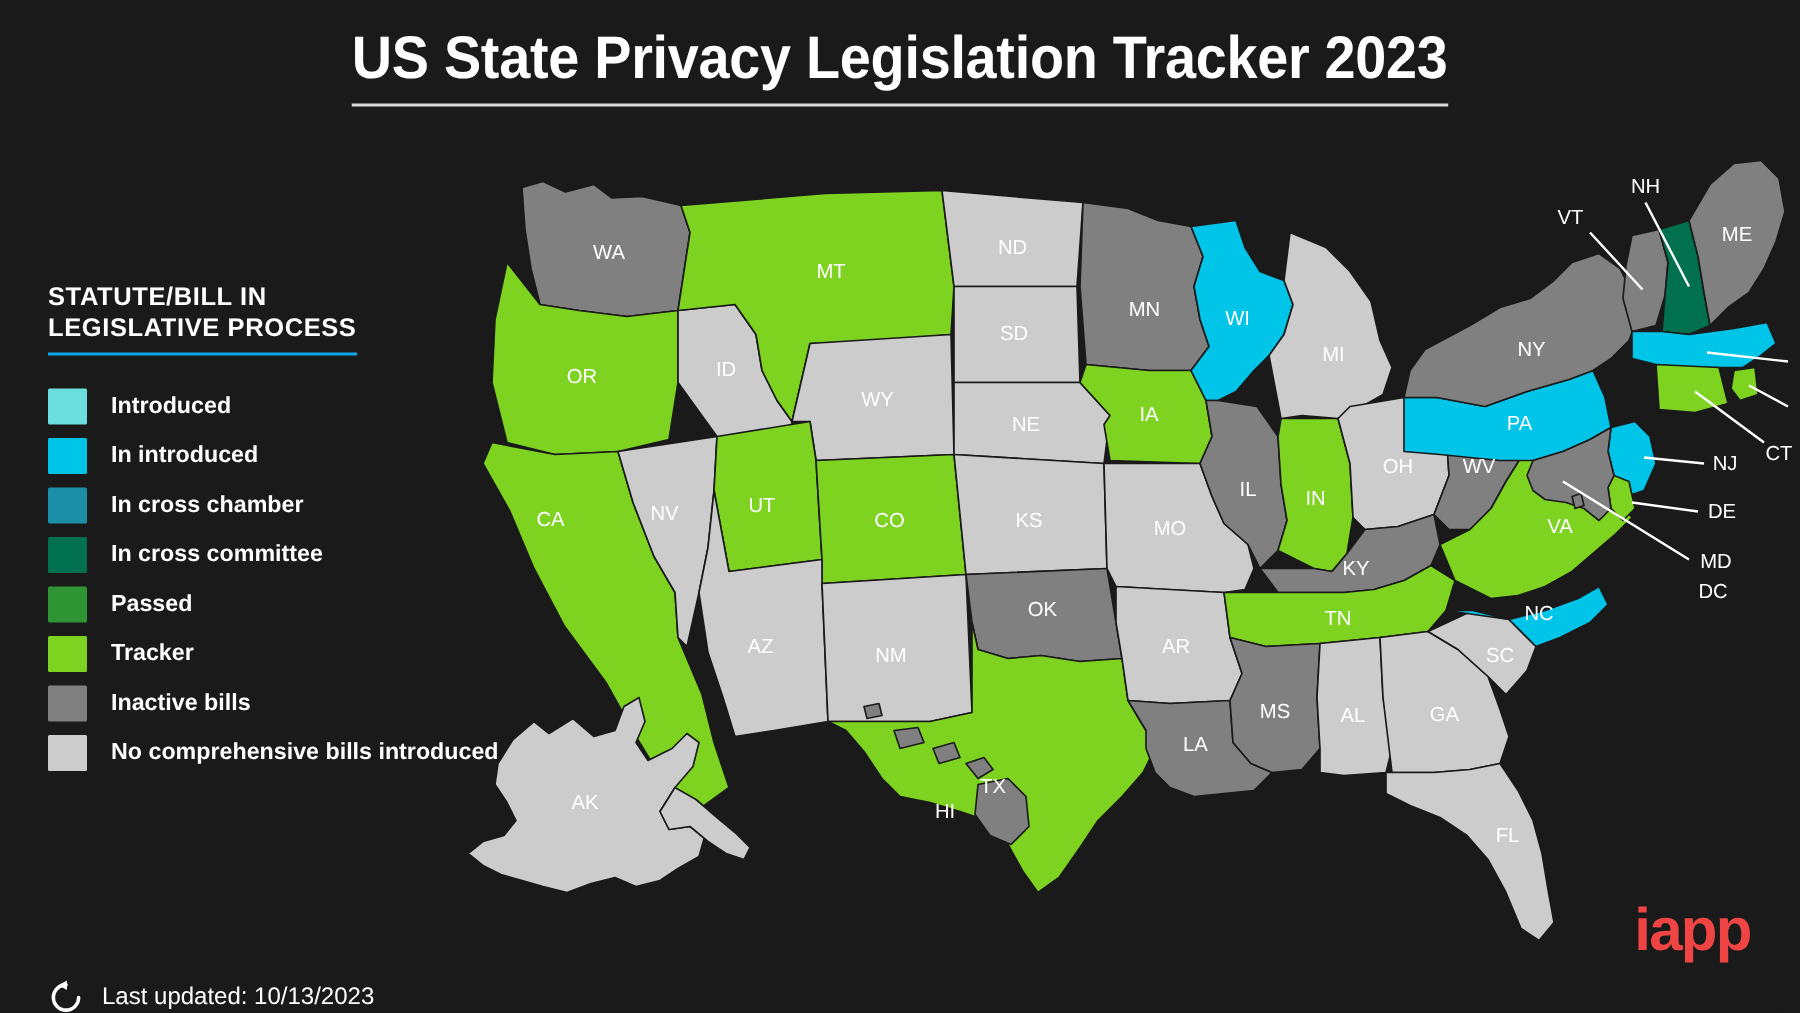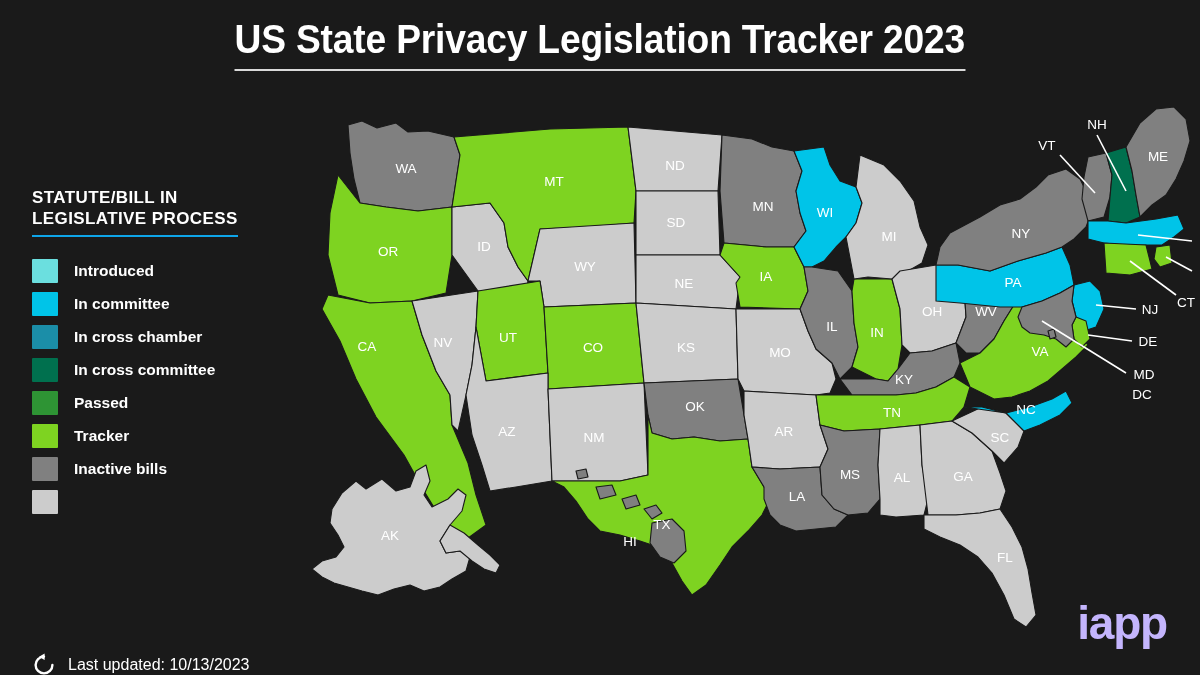--- a/index.html
+++ b/index.html
@@ -64,22 +64,22 @@
   
   .updated {
     position:absolute; left:32px; top:609px;
     display:flex; align-items:center; gap:12px;margin-top:44px;
   }
   .refresh-icon { width:24px; height:24px; display:block; }
   .updated-text { font-size:16px; color:#fff; white-space:nowrap; }
 
   .brand {
     position:absolute; right:33px; top:600px;
-    font-size:46px; font-weight:700; letter-spacing:-1.2px;
-    color:#c4b5fd; line-height:1;
+    font-size:40px; font-weight:700; letter-spacing:-1.2px;
+    color:#ef4444; line-height:1;
   }
 
   
   .map-wrap { position:absolute; left:300px; top:95px; width:900px; height:560px; }
   svg.usmap { display:block; width:900px; height:560px; }
   .st { stroke:#1a1a1a; stroke-width:1.1; stroke-linejoin:round; }
   .lbl {
     font-family:"Liberation Sans", sans-serif;
     font-size:13.5px; fill:#ffffff;
     text-anchor:middle; dominant-baseline:middle;
@@ -99,21 +99,21 @@
   <div class="legend">
     <div class="legend-title">STATUTE/BILL IN
 LEGISLATIVE PROCESS</div>
     <div class="legend-items">
       <div class="legend-row">
         <span class="swatch" style="background: rgb(107, 223, 223);"></span>
         <span class="legend-label">Introduced</span>
       </div>
       <div class="legend-row">
         <span class="swatch" style="background: rgb(0, 196, 232);"></span>
-        <span class="legend-label">In committee</span>
+        <span class="legend-label">In introduced</span>
       </div>
       <div class="legend-row">
         <span class="swatch" style="background: rgb(27, 142, 168);"></span>
         <span class="legend-label">In cross chamber</span>
       </div>
       <div class="legend-row">
         <span class="swatch" style="background: rgb(0, 112, 78);"></span>
         <span class="legend-label">In cross committee</span>
       </div>
       <div class="legend-row">
@@ -123,20 +123,21 @@
       <div class="legend-row">
         <span class="swatch" style="background: rgb(126, 211, 33);"></span>
         <span class="legend-label">Tracker</span>
       </div>
       <div class="legend-row">
         <span class="swatch" style="background: rgb(128, 128, 128);"></span>
         <span class="legend-label">Inactive bills</span>
       </div>
       <div class="legend-row">
         <span class="swatch" style="background: rgb(204, 204, 204);"></span>
+        <span class="legend-label">No comprehensive bills introduced</span>
       </div>
     </div>
   </div>
 
   <div class="updated">
     <span>
       <svg class="refresh-icon" viewBox="0 0 24 24" aria-hidden="true">
         <path d="M12 3.6a8.4 8.4 0 1 0 8.4 8.4" fill="none" stroke="#fff" stroke-width="2.4" stroke-linecap="round"></path>
         <path d="M12 3.6 L12 3.6" fill="none"></path>
         <polygon points="12.6,0.6 12.6,7.0 7.0,3.8" fill="#fff"></polygon>

